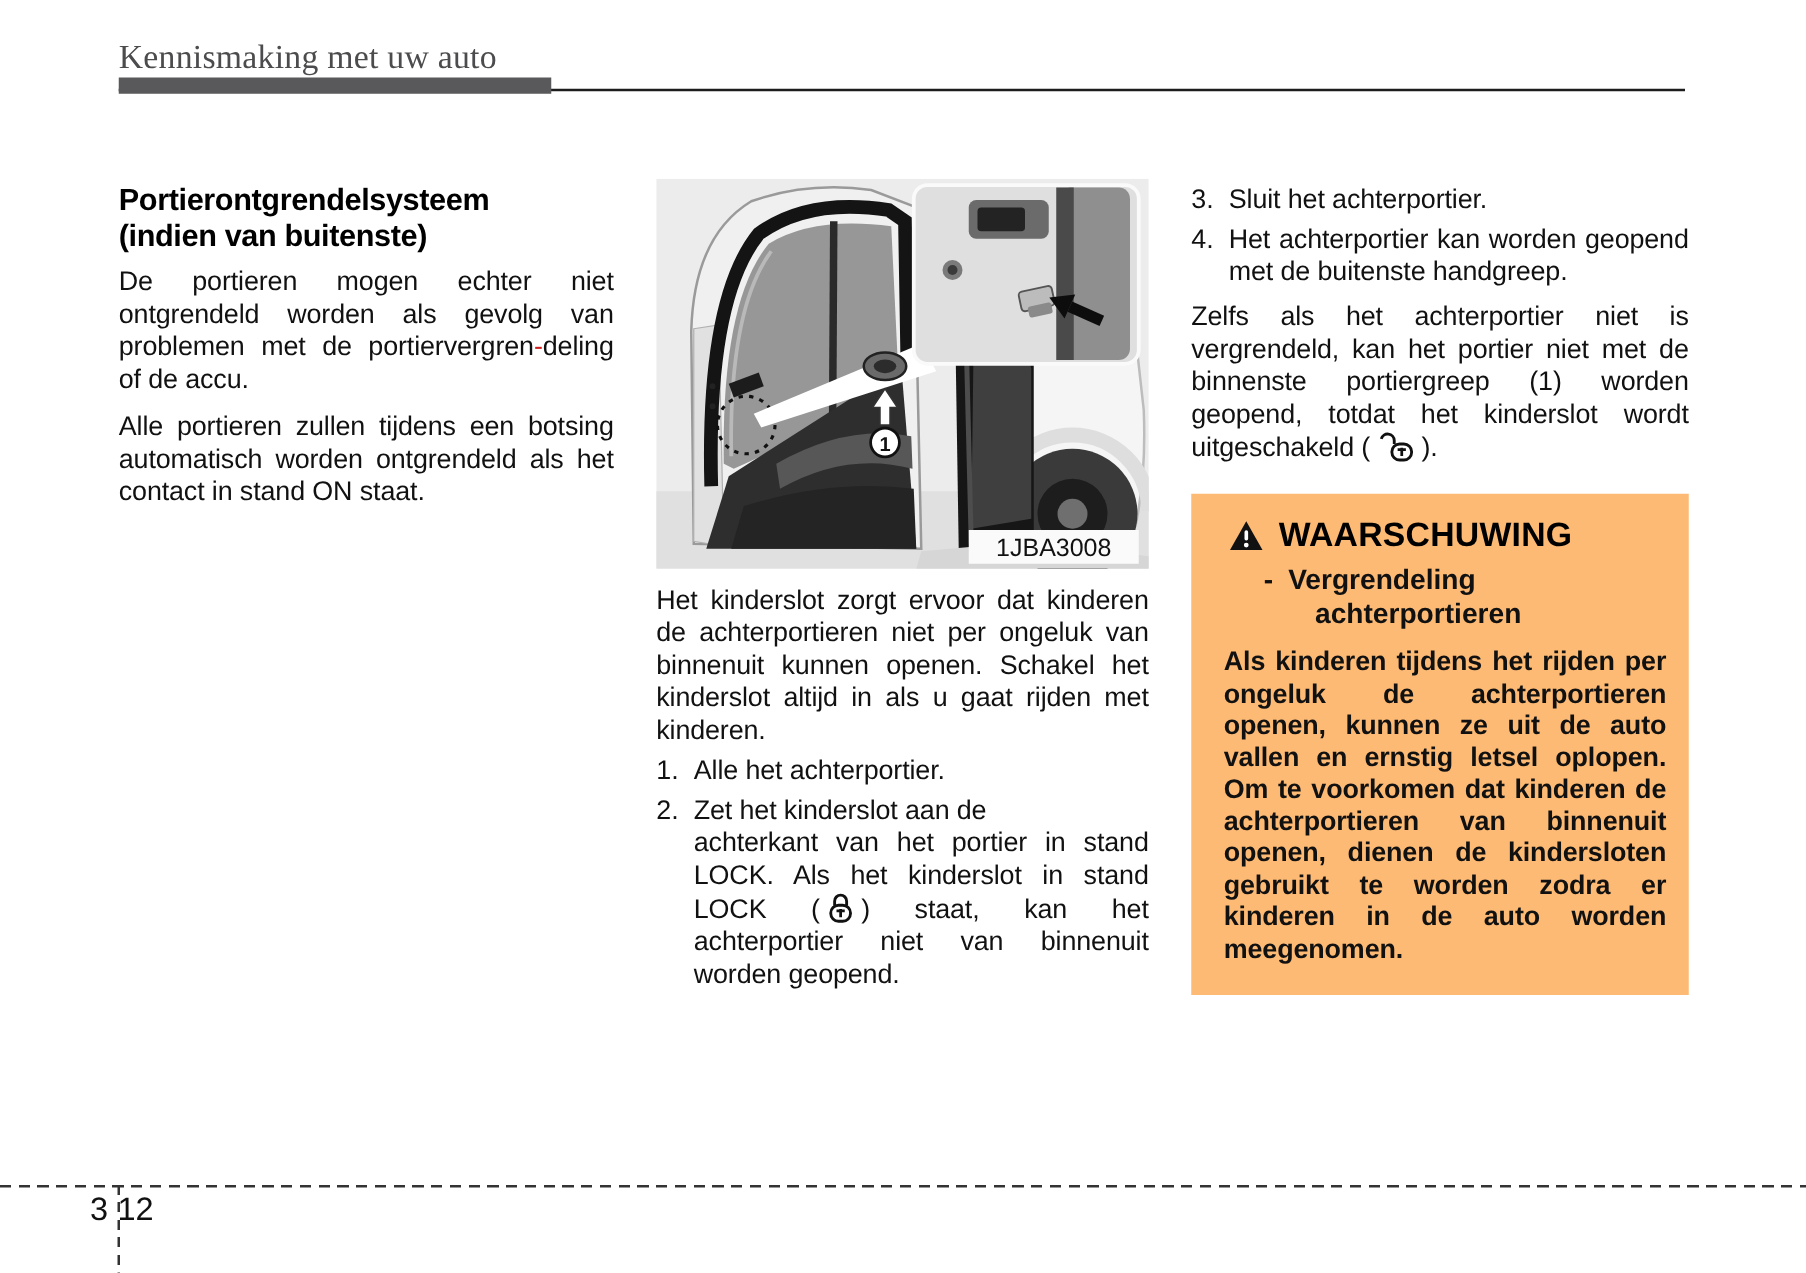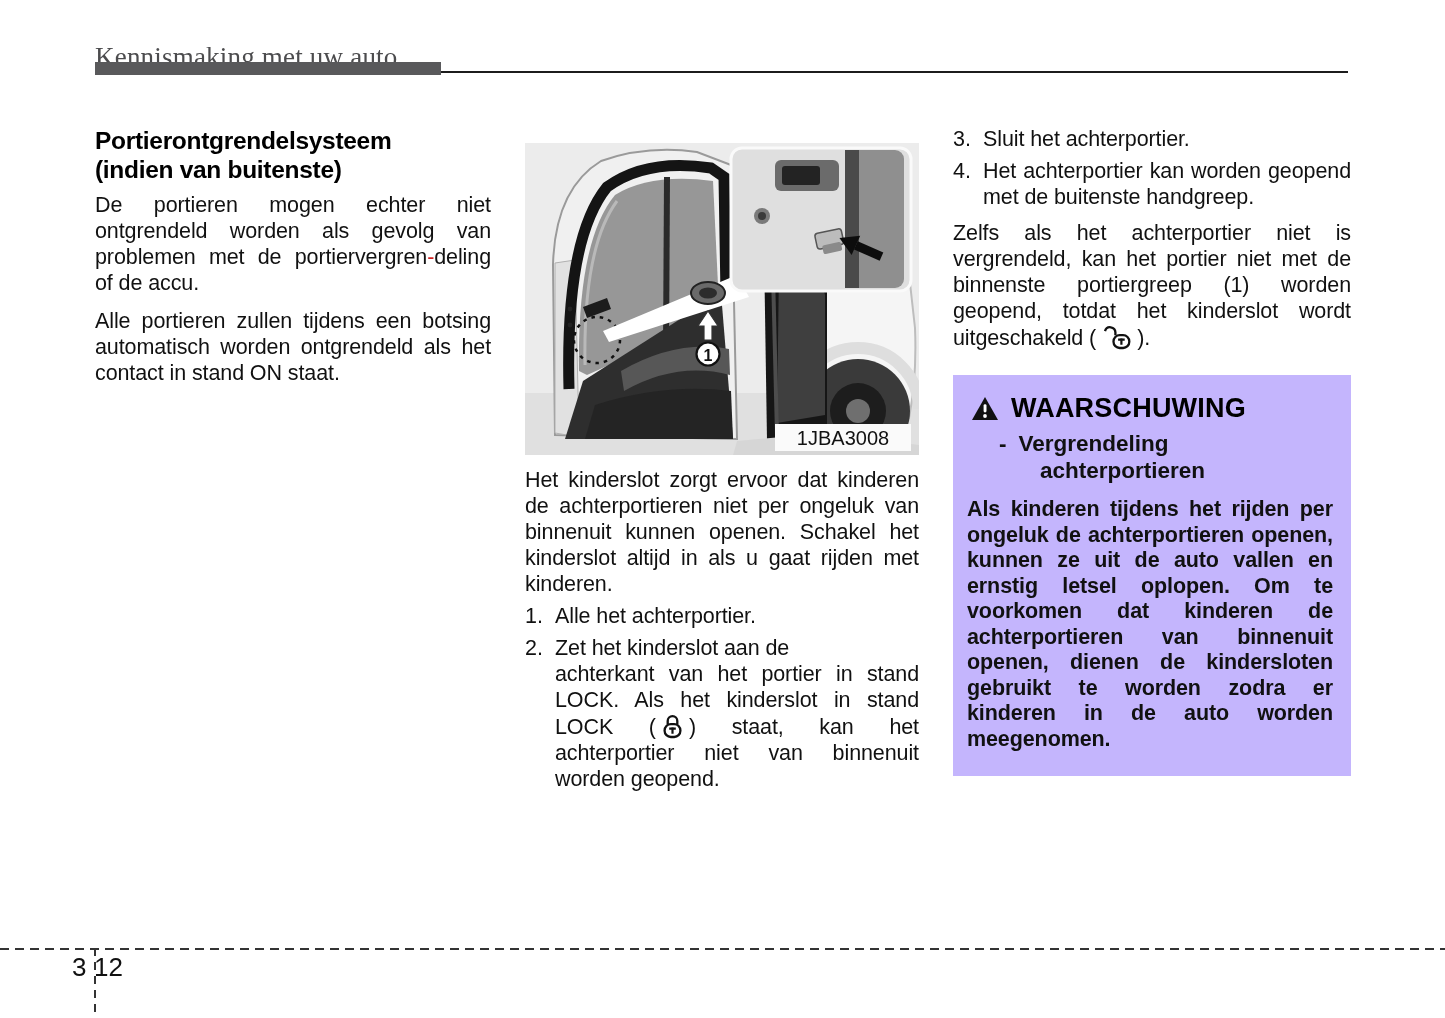--- a/index.html
+++ b/index.html
@@ -4,29 +4,29 @@
 <style>
   html,body{margin:0;padding:0;}
   body{
     width:1445px;height:1018px;position:relative;background:#ffffff;
     font-family:"Liberation Sans","DejaVu Sans",sans-serif;color:#111;
     overflow:hidden;
   }
 
   
   #header-title{
-    position:absolute;left:95px;top:42px;
+    position:absolute;left:95px;top:30px;
     font-family:"Liberation Serif","DejaVu Serif",serif;
     font-size:27px;color:#4c4c4e;letter-spacing:0.2px;
   }
   #header-bar{position:absolute;left:95px;top:62px;width:346px;height:13px;background:#59595b;z-index:2;}
   #header-rule{position:absolute;left:95px;top:71px;width:1253px;height:2px;background:#1c1c1c;}
 
   
-  .col{position:absolute;top:126px;}
+  .col{position:absolute;top:146px;}
   #col-left{left:95px;width:396px;}
   #col-mid{left:525px;top:143px;width:394px;}
   #col-right{left:953px;width:398px;}
 
   .section-heading{font-size:24.5px;font-weight:700;line-height:29px;color:#000;letter-spacing:-0.3px;}
   .body-text{font-size:21.5px;line-height:26px;text-align:justify;letter-spacing:-0.1px;margin:0;}
   .mt12{margin-top:12px;} .mt8{margin-top:8px;} .mt10{margin-top:10px;}
 
   .red{color:#d01f1f;}
 
@@ -36,22 +36,22 @@
 
   
   .li{display:flex;margin-top:6px;}
   .li-num{flex:0 0 30px;width:30px;font-size:21.5px;line-height:26px;}
   .li-body{flex:1;font-size:21.5px;line-height:26px;text-align:justify;letter-spacing:-0.1px;}
 
   .inline-icon{display:inline-block;vertical-align:-5px;margin:0 6px;}
 
   
   #warning-box{
-    margin-top:24px;background:#c4b5fd;box-sizing:border-box;width:100%;
-    padding:18px 18px 24px 14px;
+    margin-top:24px;background:#fdba74;box-sizing:border-box;width:100%;
+    padding:18px 18px 24px 26px;
   }
   .warn-head{display:flex;align-items:center;margin-left:4px;}
   .warn-head svg{flex:0 0 auto;margin-right:12px;}
   .warn-title{font-size:27px;font-weight:700;letter-spacing:0.2px;color:#000;}
   .warn-sub1{margin:7px 0 0 32px;font-size:22.5px;font-weight:700;}
   .warn-sub1 .dash{margin-right:12px;}
   .warn-sub2{margin:1px 0 0 73px;font-size:22.5px;font-weight:700;}
   .warn-body{margin-top:13px;font-size:21.5px;font-weight:700;line-height:25.5px;text-align:justify;letter-spacing:-0.1px;}
 
   

